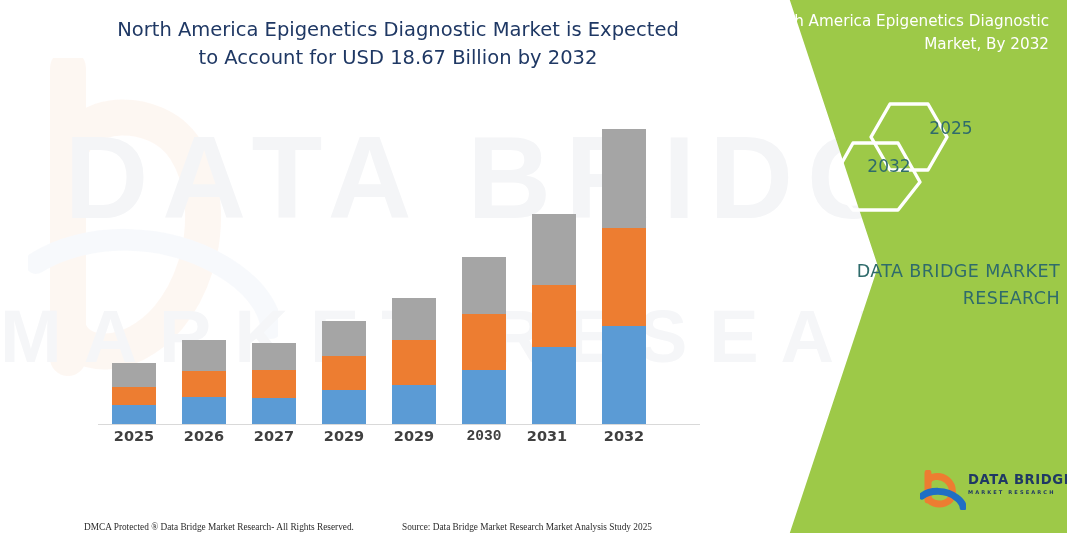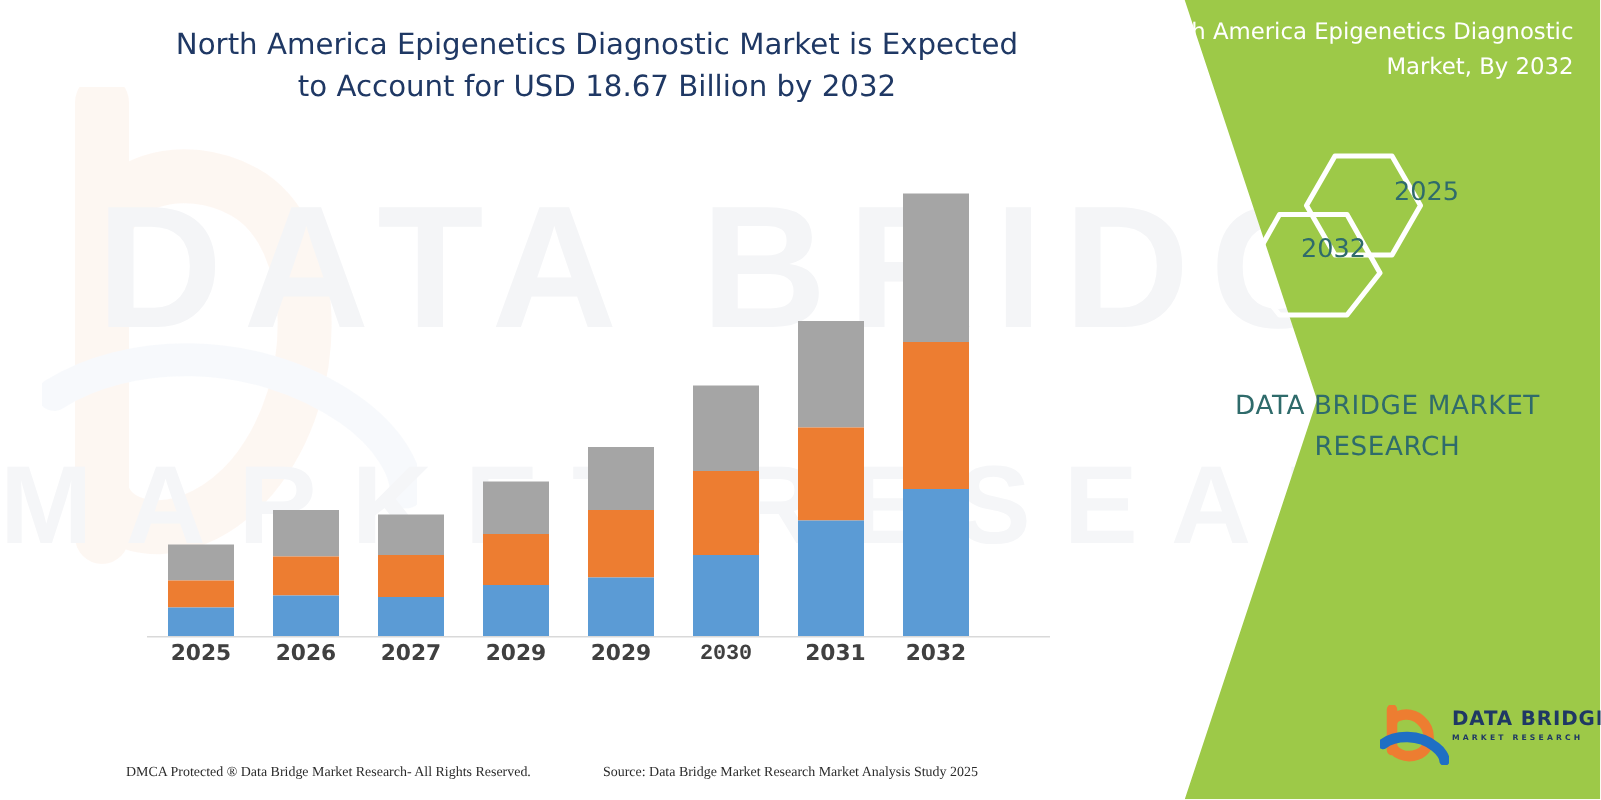--- a/index.html
+++ b/index.html
@@ -74,21 +74,21 @@
   .leg-sw{width:11px;height:11px;display:block;}
   .leg-lbl{
     font-size:14px;font-weight:700;color:#404040;
     font-family:"DejaVu Sans",sans-serif;white-space:nowrap;
   }
 
   
   .footer{position:absolute;left:0;top:506px;width:720px;height:22px;}
   .foot-txt{
     position:absolute;font-size:9.3px;color:#2b2b2b;
-    font-family:"Liberation Serif",serif;white-space:nowrap;
+    font-family:"Liberation Serif",serif;white-space:nowrap;margin-top:12px;
   }
   .foot-dmca{left:84px;top:4px;}
   .foot-src{left:402px;top:4px;}
 
   
   .green{
     position:absolute;left:0;top:0;width:1067px;height:533px;
     pointer-events:none;
   }
   .green-body{
@@ -105,21 +105,21 @@
   .hexes{position:absolute;left:828px;top:96px;width:170px;height:118px;}
   .hex-lbl{
     position:absolute;text-align:center;
     color:#2f6b6b;font-family:"DejaVu Sans",sans-serif;font-weight:400;
   }
   .hex-2032{left:14px;top:60px;width:94px;font-size:17px;}
   .hex-2025{left:76px;top:22px;width:94px;font-size:17px;}
 
   .brand{
     position:absolute;left:790px;top:258px;width:270px;
-    text-align:center;color:#2f6b6b;
+    text-align:right;color:#2f6b6b;
     font-size:17.5px;line-height:1.55;letter-spacing:.4px;
     font-family:"DejaVu Sans",sans-serif;font-weight:400;
   }
 
   .logo{position:absolute;left:920px;top:470px;width:140px;height:42px;}
   .logo-text{position:absolute;left:48px;top:2px;}
   .logo-main{
     font-size:13.2px;font-weight:700;color:#1f3864;letter-spacing:.6px;
     font-family:"DejaVu Sans",sans-serif;white-space:nowrap;
   }
@@ -190,21 +190,21 @@
       </div>
   </div>
 
   <div class="xlabels" id="xlabels">
       <div class="xlab" style="left: 19px;">2025</div>
       <div class="xlab" style="left: 89px;">2026</div>
       <div class="xlab" style="left: 159px;">2027</div>
       <div class="xlab" style="left: 229px;">2029</div>
       <div class="xlab" style="left: 299px;">2029</div>
       <div class="xlab" style="left: 369px; font-family: Liberation Mono, monospace;">2030</div>
-      <div class="xlab" style="left: 442px;">2031</div>
+      <div class="xlab" style="left: 432px;">2031</div>
       <div class="xlab" style="left: 509px;">2032</div>
     </div>
 
 
   <div class="footer">
     <div class="foot-txt foot-dmca">DMCA Protected ® Data Bridge Market Research- All Rights Reserved.</div>
     <div class="foot-txt foot-src">Source: Data Bridge Market Research  Market Analysis Study 2025</div>
   </div>
 
   <div class="green">

